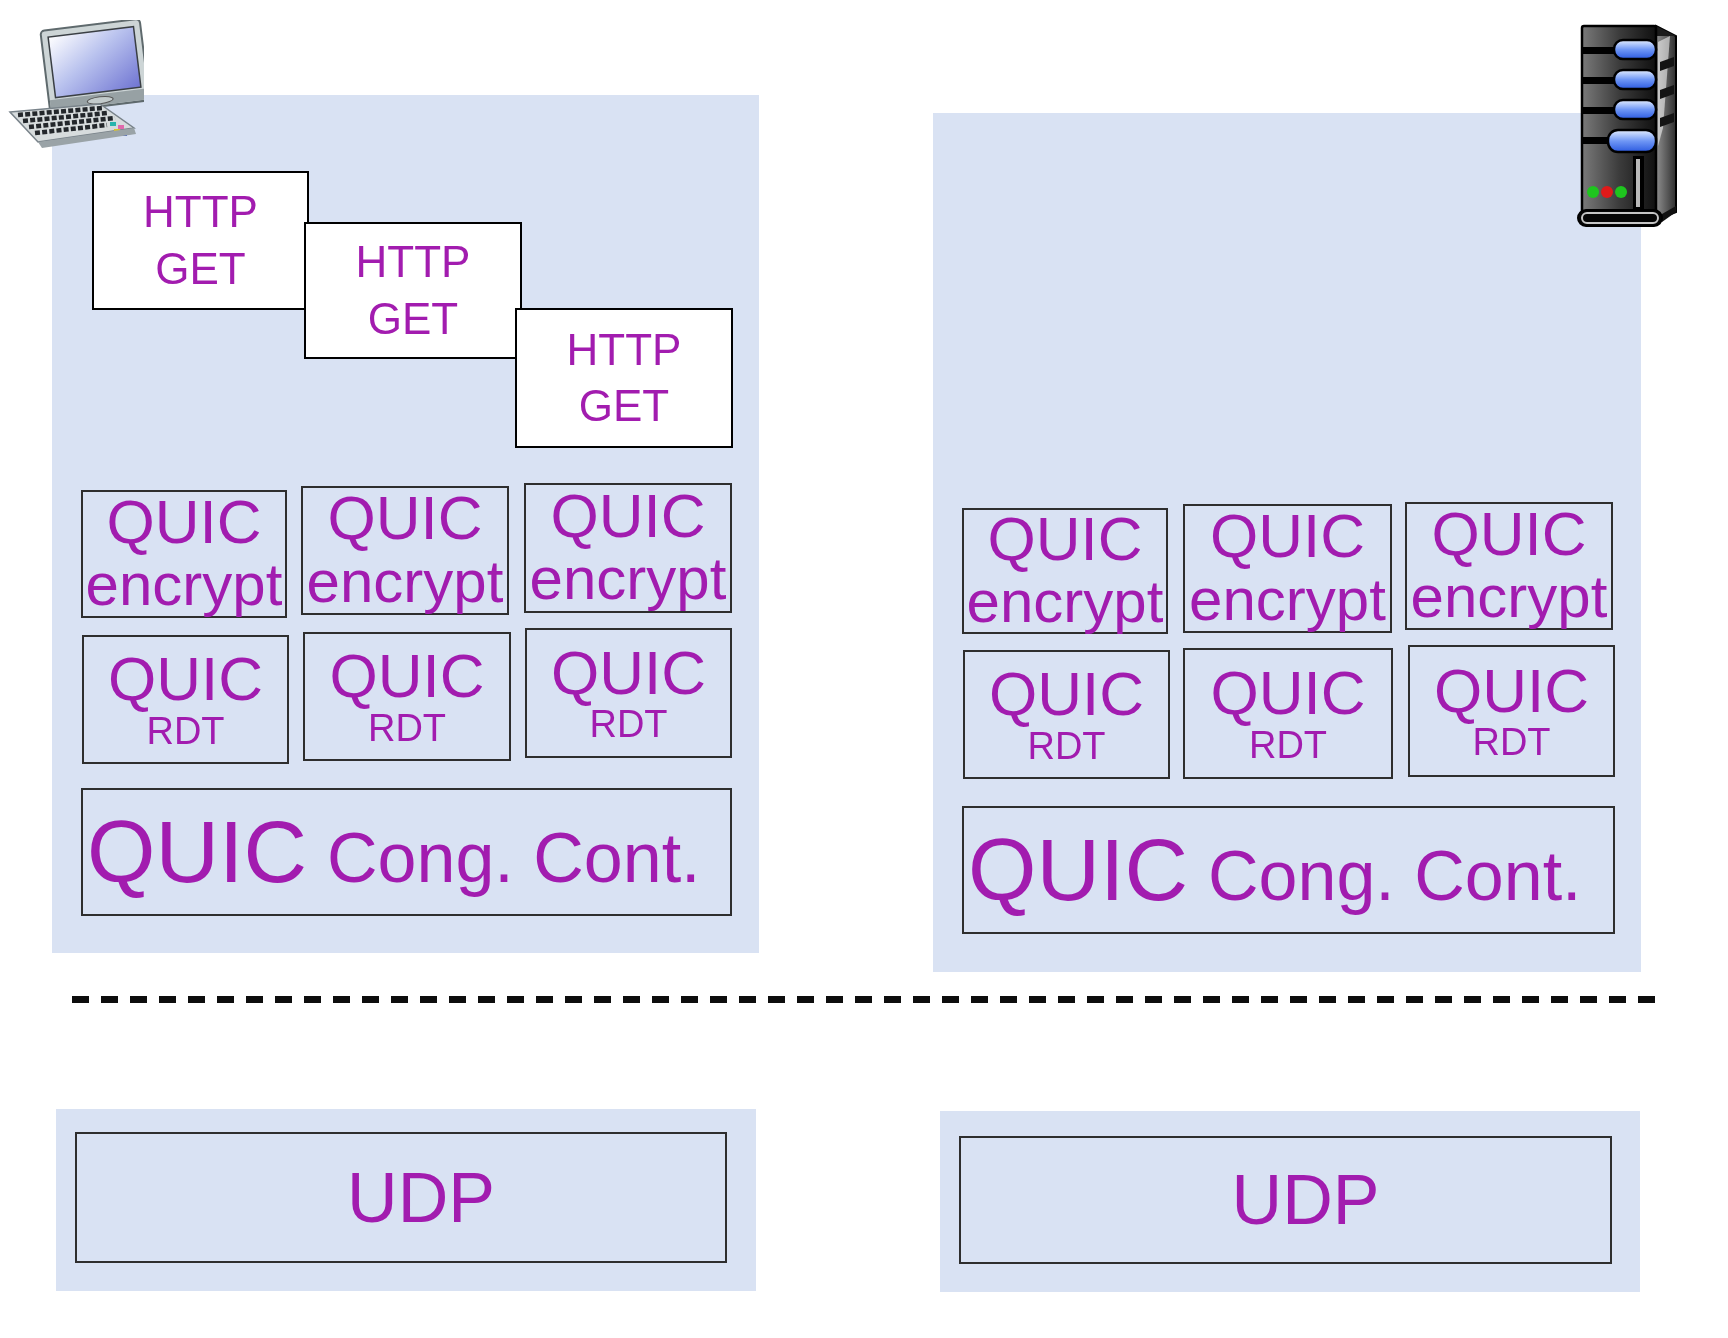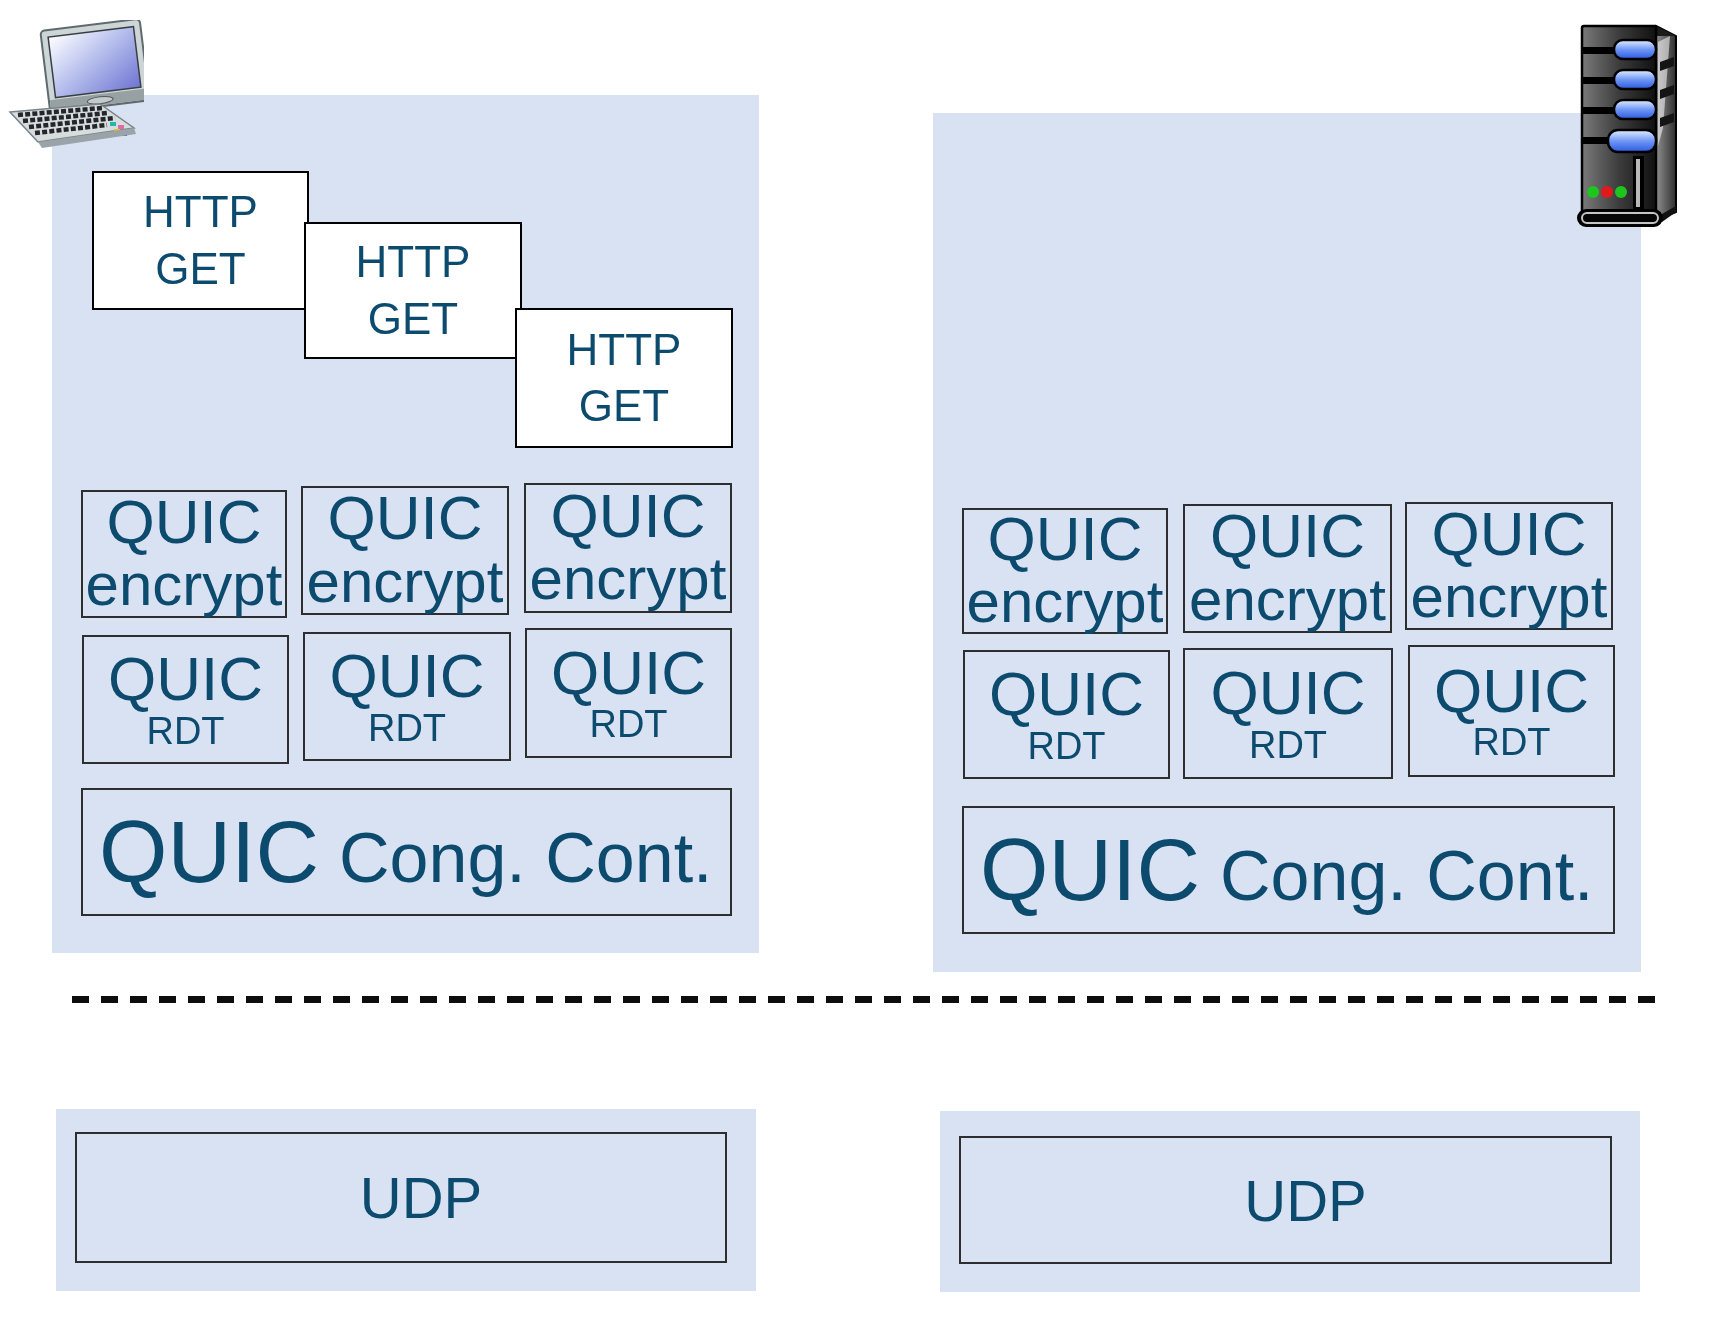--- a/index.html
+++ b/index.html
@@ -5,31 +5,31 @@
   html,body{margin:0;padding:0;}
   body{
     width:1728px;height:1338px;position:relative;background:#ffffff;
     font-family:"Liberation Sans", sans-serif;color:#0f0f0f;overflow:hidden;
   }
   *{box-sizing:border-box;}
   .panel{position:absolute;background:#d9e2f3;z-index:1;}
   .box{
     position:absolute;z-index:2;border:2px solid #2e2e2e;
     display:flex;flex-direction:column;align-items:center;justify-content:center;
-    text-align:center;color:#0c4a6e;
+    text-align:center;color:#a21caf;
   }
   .http{background:#ffffff;border:2.5px solid #000000;font-size:44px;line-height:1.28;font-weight:400;}
   .l1{font-size:62px;line-height:1.02;}
   .l2-enc{font-size:60px;line-height:1.08;}
   .l2-rdt{font-size:38px;line-height:1.08;}
-  .cong{flex-direction:row;justify-content:flex-start;padding-left:16px;}
+  .cong{flex-direction:row;justify-content:flex-start;padding-left:4px;}
   .cong .inner{white-space:nowrap;}
   .cong .big{font-size:88px;}
   .cong .small{font-size:70px;margin-left:20px;}
-  .udp{font-size:58px;border-width:2px;padding-left:40px;}
+  .udp{font-size:70px;border-width:2px;padding-left:40px;}
   .dash-line{
     position:absolute;z-index:2;height:7px;
     background:repeating-linear-gradient(90deg,#0d0d0d 0 17px,transparent 17px 29px);
   }
   .icon{position:absolute;z-index:3;}
 </style>
 </head>
 <body>
 
 <div class="panel" style="left:52px;top:95px;width:707px;height:858px;"></div>

